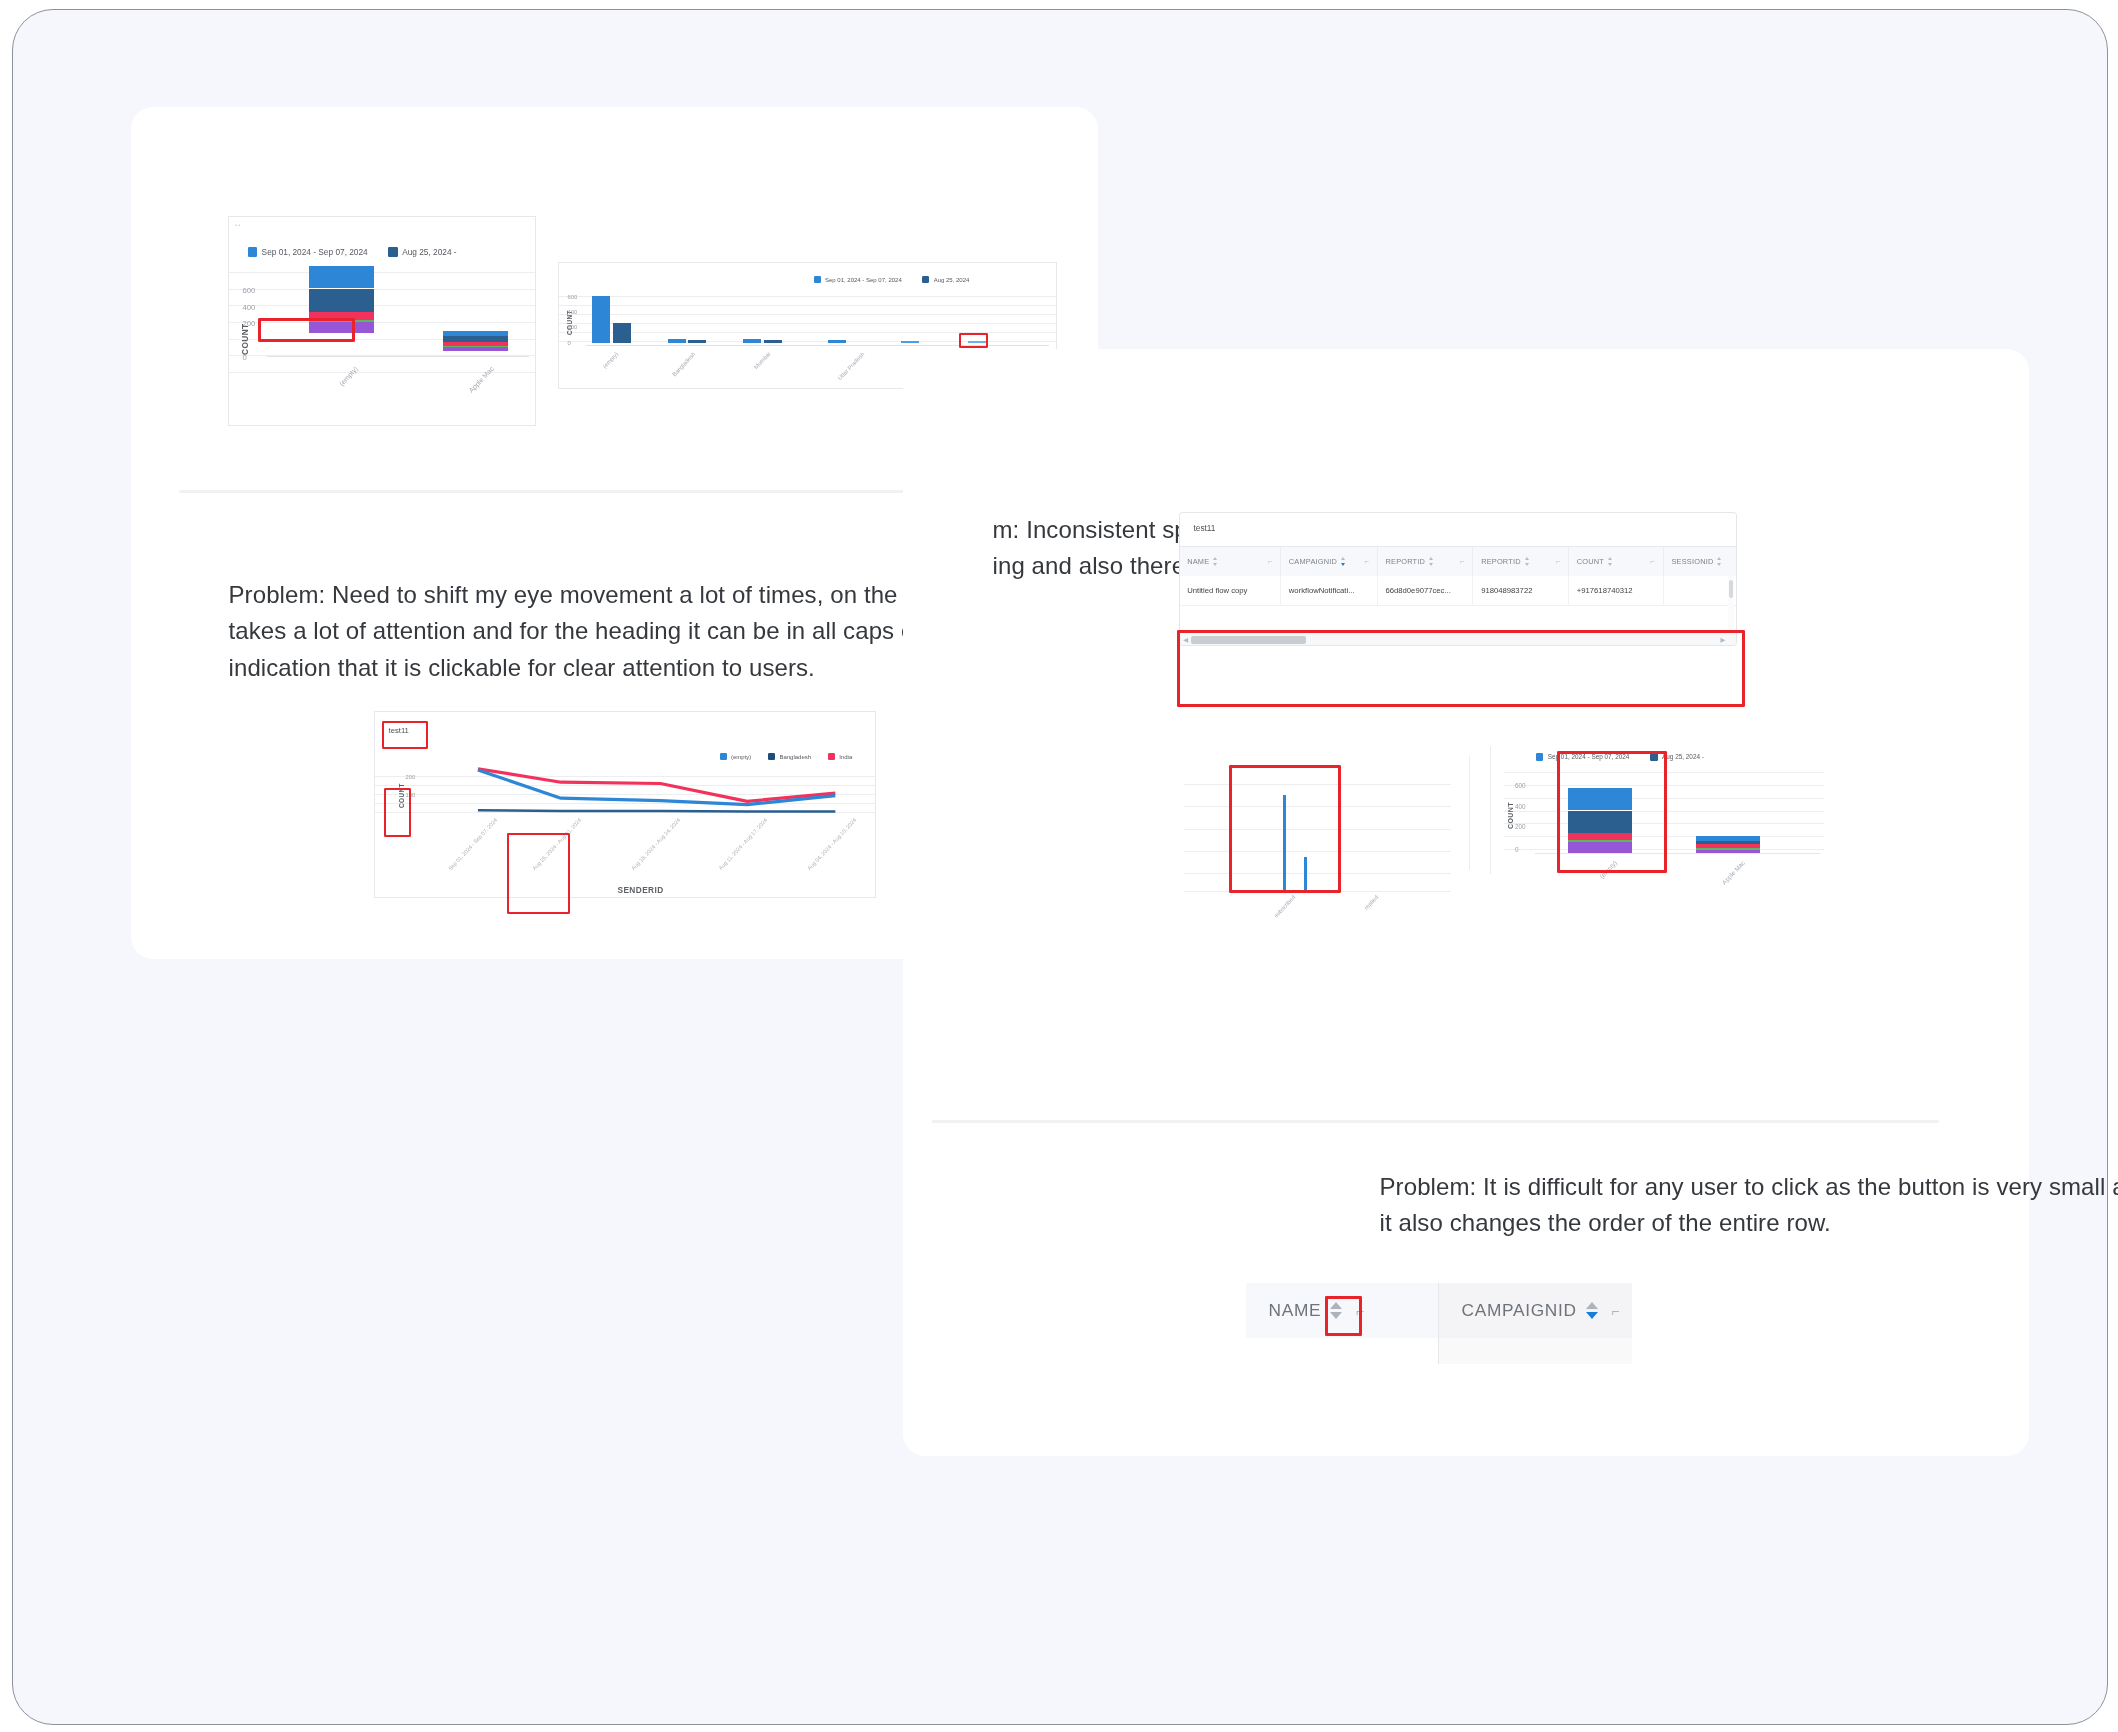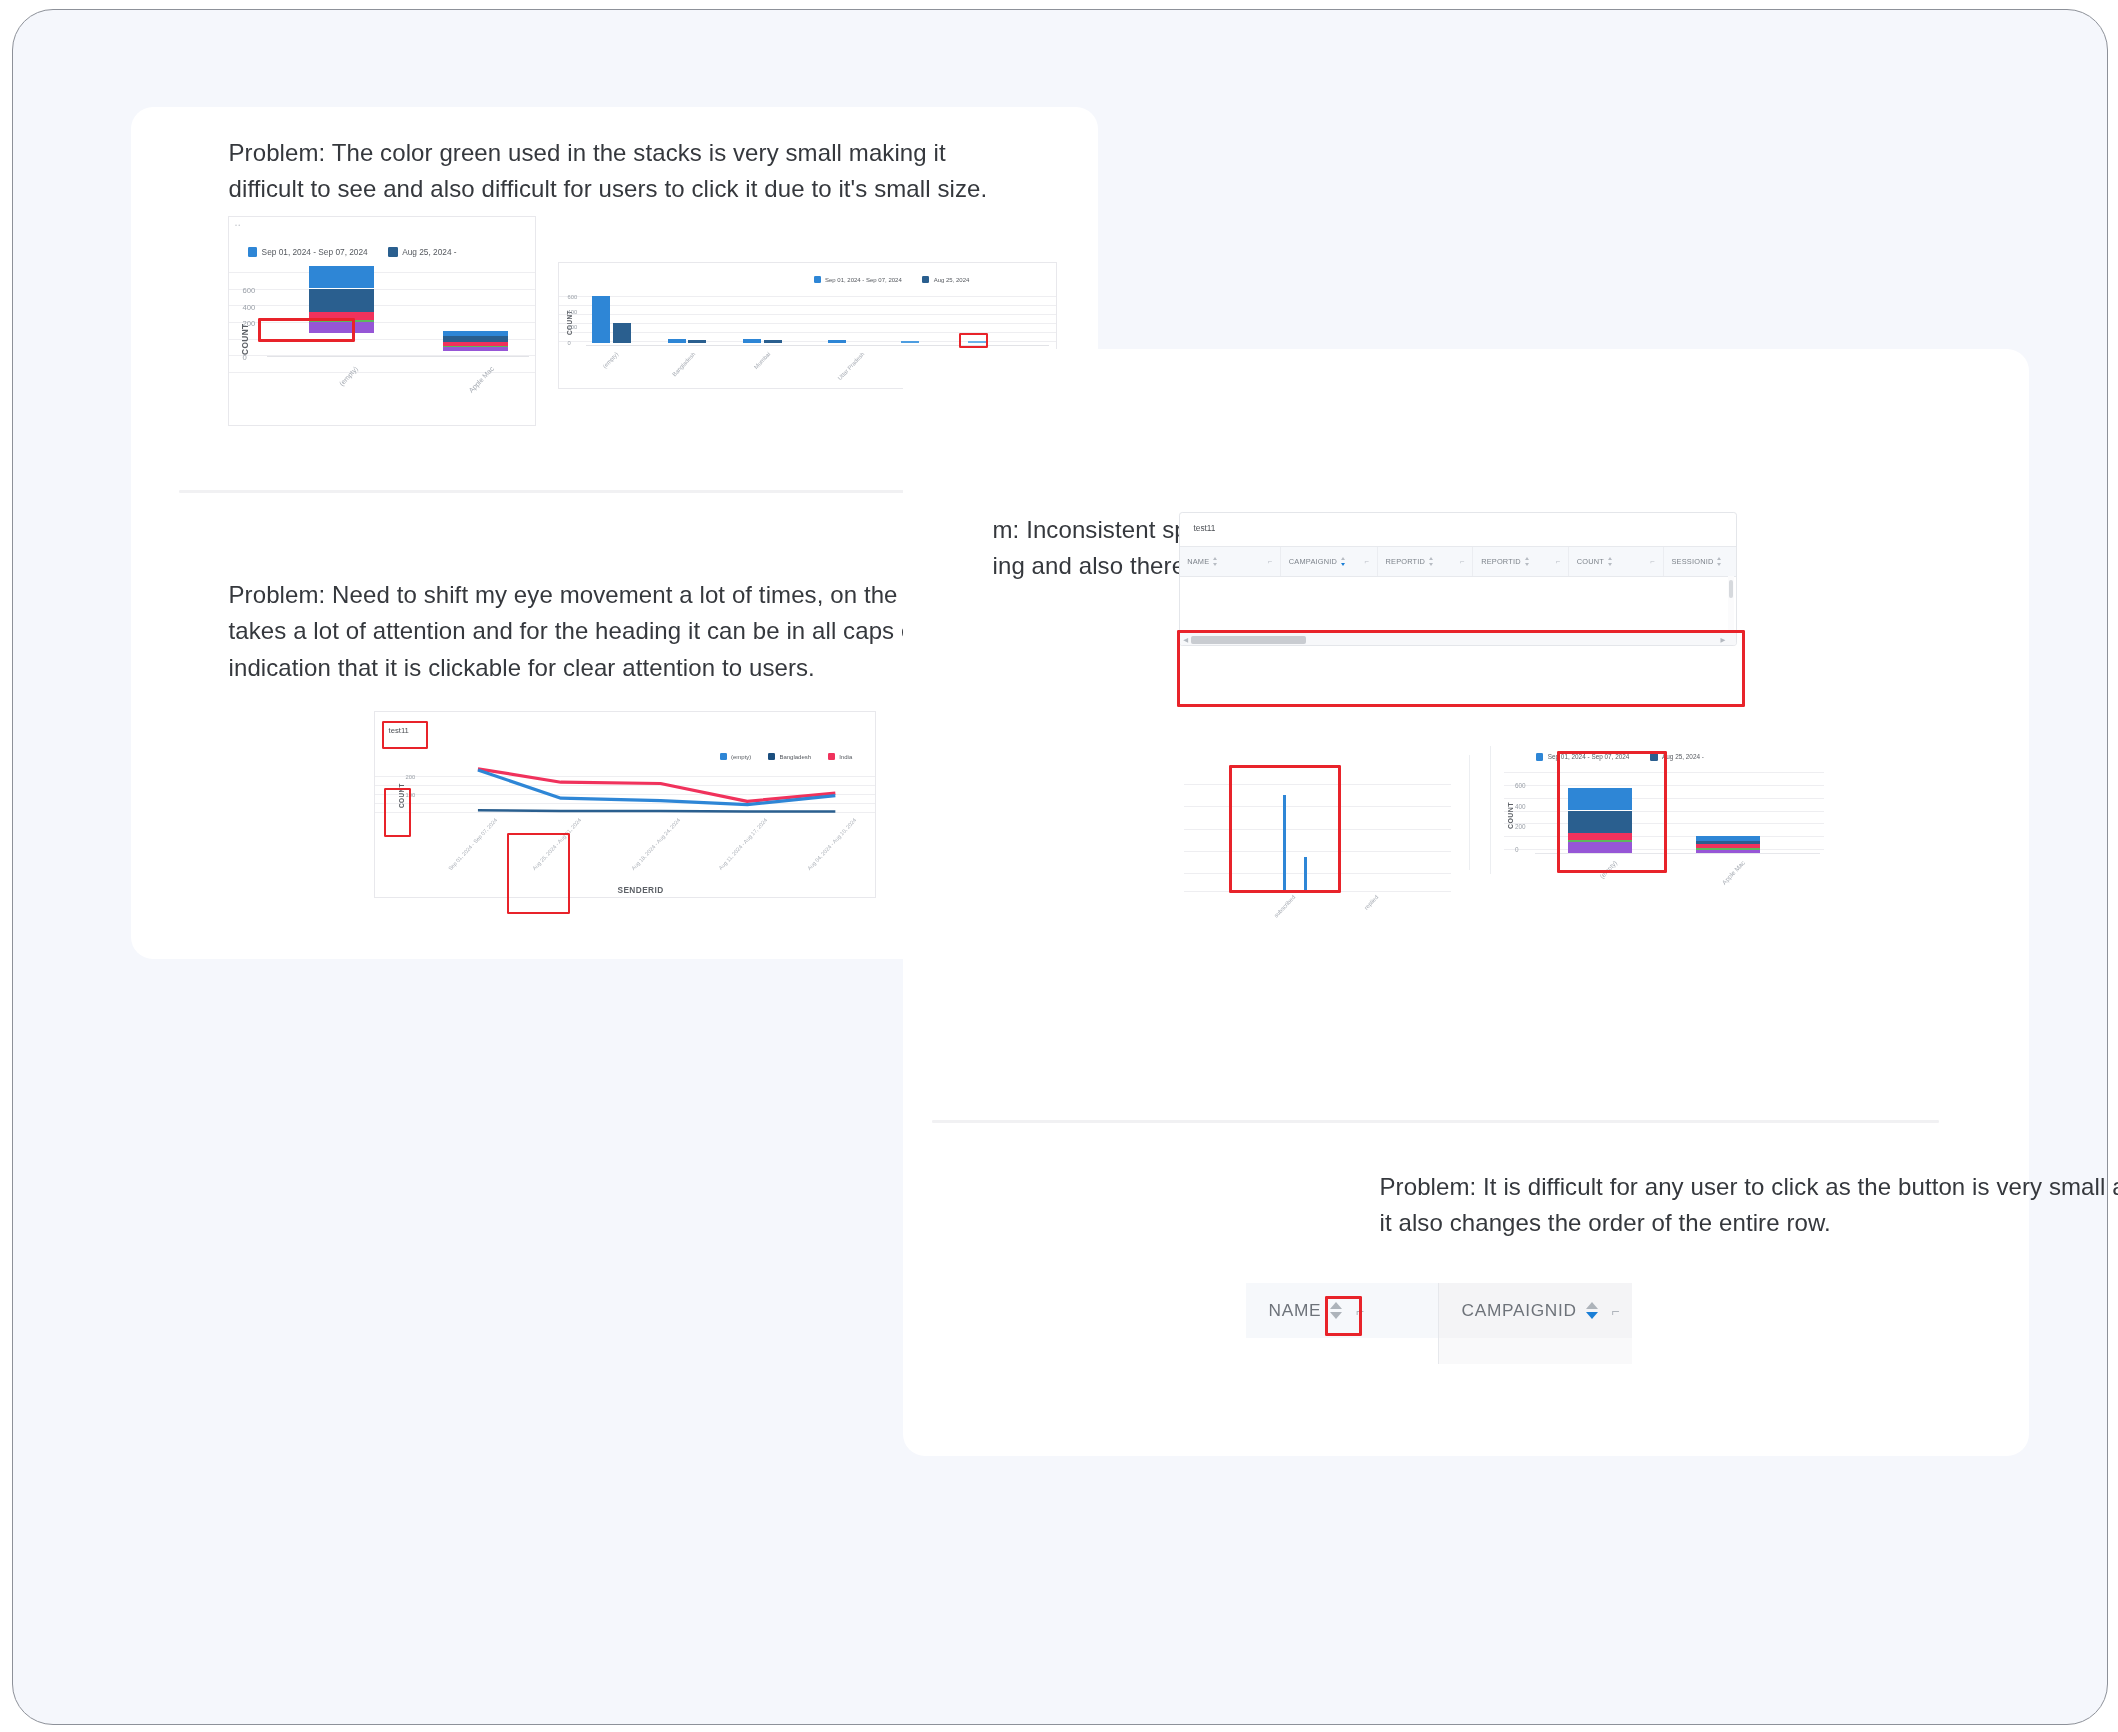--- a/index.html
+++ b/index.html
@@ -189,22 +189,20 @@
   }
 </style>
 </head>
 <body>
 
 <div class="stage">
 <div class="slide">
 
   <div class="card" id="card-left">
 
-    <div class="problem-text" id="p1">Problem: The color green used in the stacks is very small making it
-difficult to see and also difficult for users to click it due to it's small size.</div>
 
     <div class="chartbox" style="left:97px; top:109px; width:308px; height:210px;">
       <div class="gridlines">
         <i style="top:55px"></i>
             <i style="top:72px"></i>
             <i style="top:88px"></i>
         <i style="top:105px"></i>
             <i style="top:122px"></i>
             <i style="top:138px"></i>
         <i style="top:155px"></i>
@@ -398,20 +396,28 @@
           <span>COUNT</span>
           <span class="sorticon"></span>
           <span class="menuicon">⌐</span>
         </div>
         <div class="th" style="width:72px; border-right:none">
           <span>SESSIONID</span>
           <span class="sorticon"></span>
         </div>
       </div>
 
+      <div class="tw-row" style="top:63px;">
+        <div class="td" style="width:102px">Untitled flow copy</div>
+        <div class="td" style="width:97px">workflowNotificati...</div>
+        <div class="td" style="width:96px">66d8d0e9077cec...</div>
+        <div class="td" style="width:96px">918048983722</div>
+        <div class="td" style="width:95px">+917618740312</div>
+        <div class="td" style="width:72px; border-right:none"></div>
+      </div>
 
       <div style="position:absolute; right:1.3px; top:63px; width:6.4px; height:59px; background:#fbfbfc;">
         <div style="position:absolute; right:1.3px; top:3.8px; width:3.8px; height:18px; background:#d6d9dd; border-radius:1.9px;"></div>
       </div>
 
       <div class="scrollbar-track" style="left:0; right:0; top:119px; height:14px;">
         <span class="sb-arrow" style="left:3.8px; top:3.2px;">◀</span>
         <span class="sb-arrow" style="right:10.2px; top:3.2px;">▶</span>
         <div class="scrollbar-thumb" style="left:11.5px; top:3.2px; width:115px; height:7.7px;"></div>
       </div>

